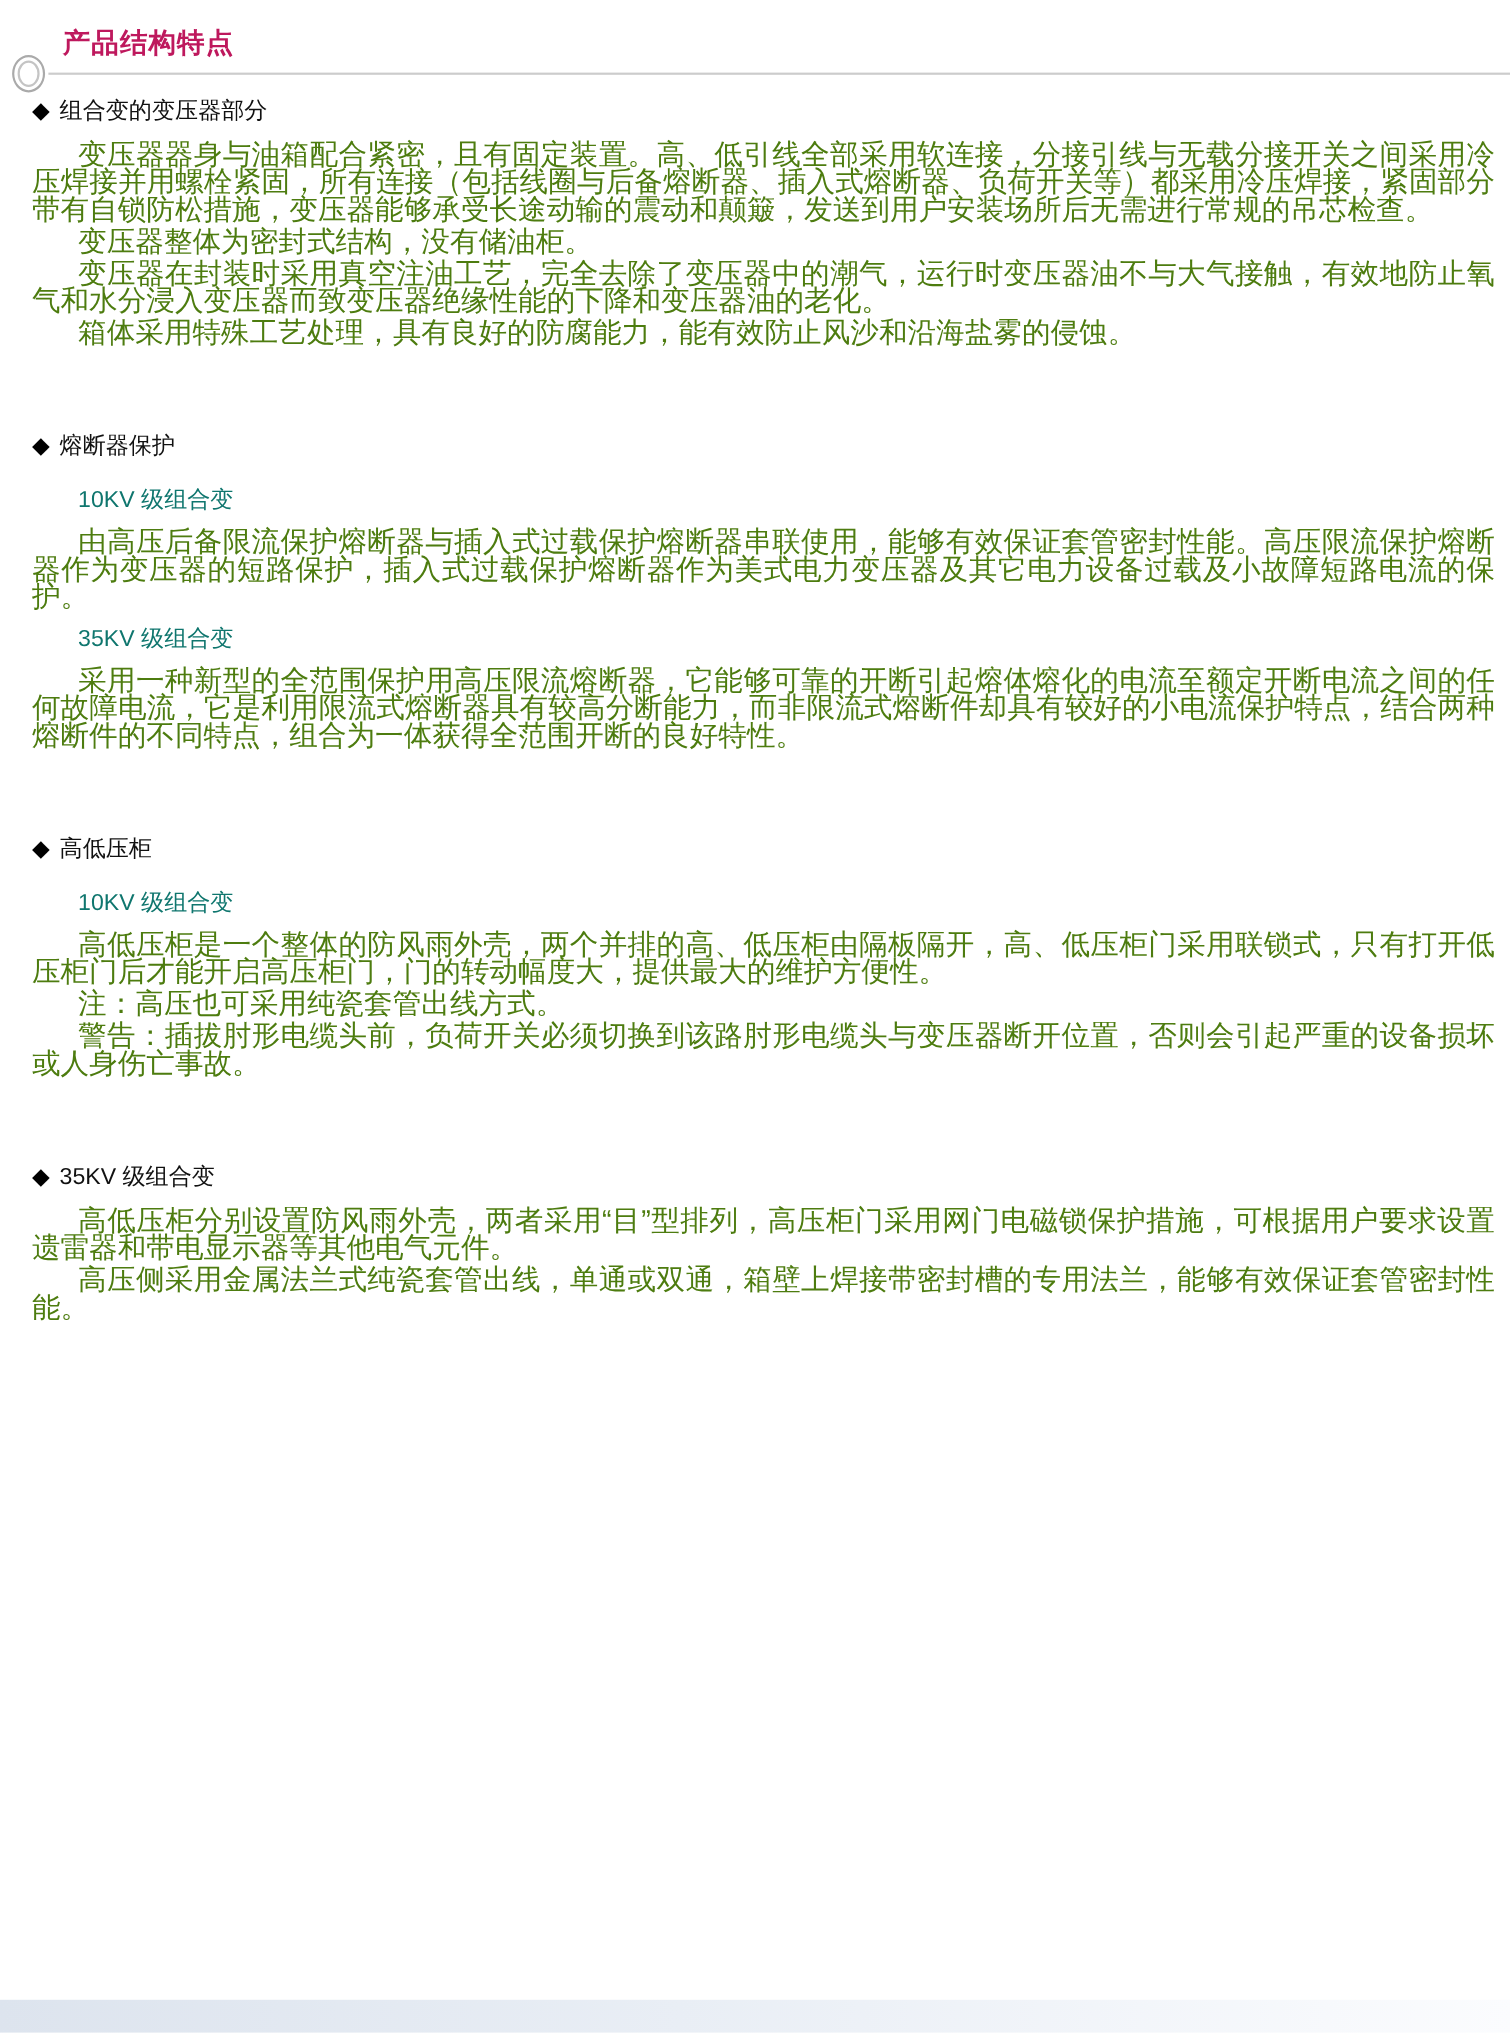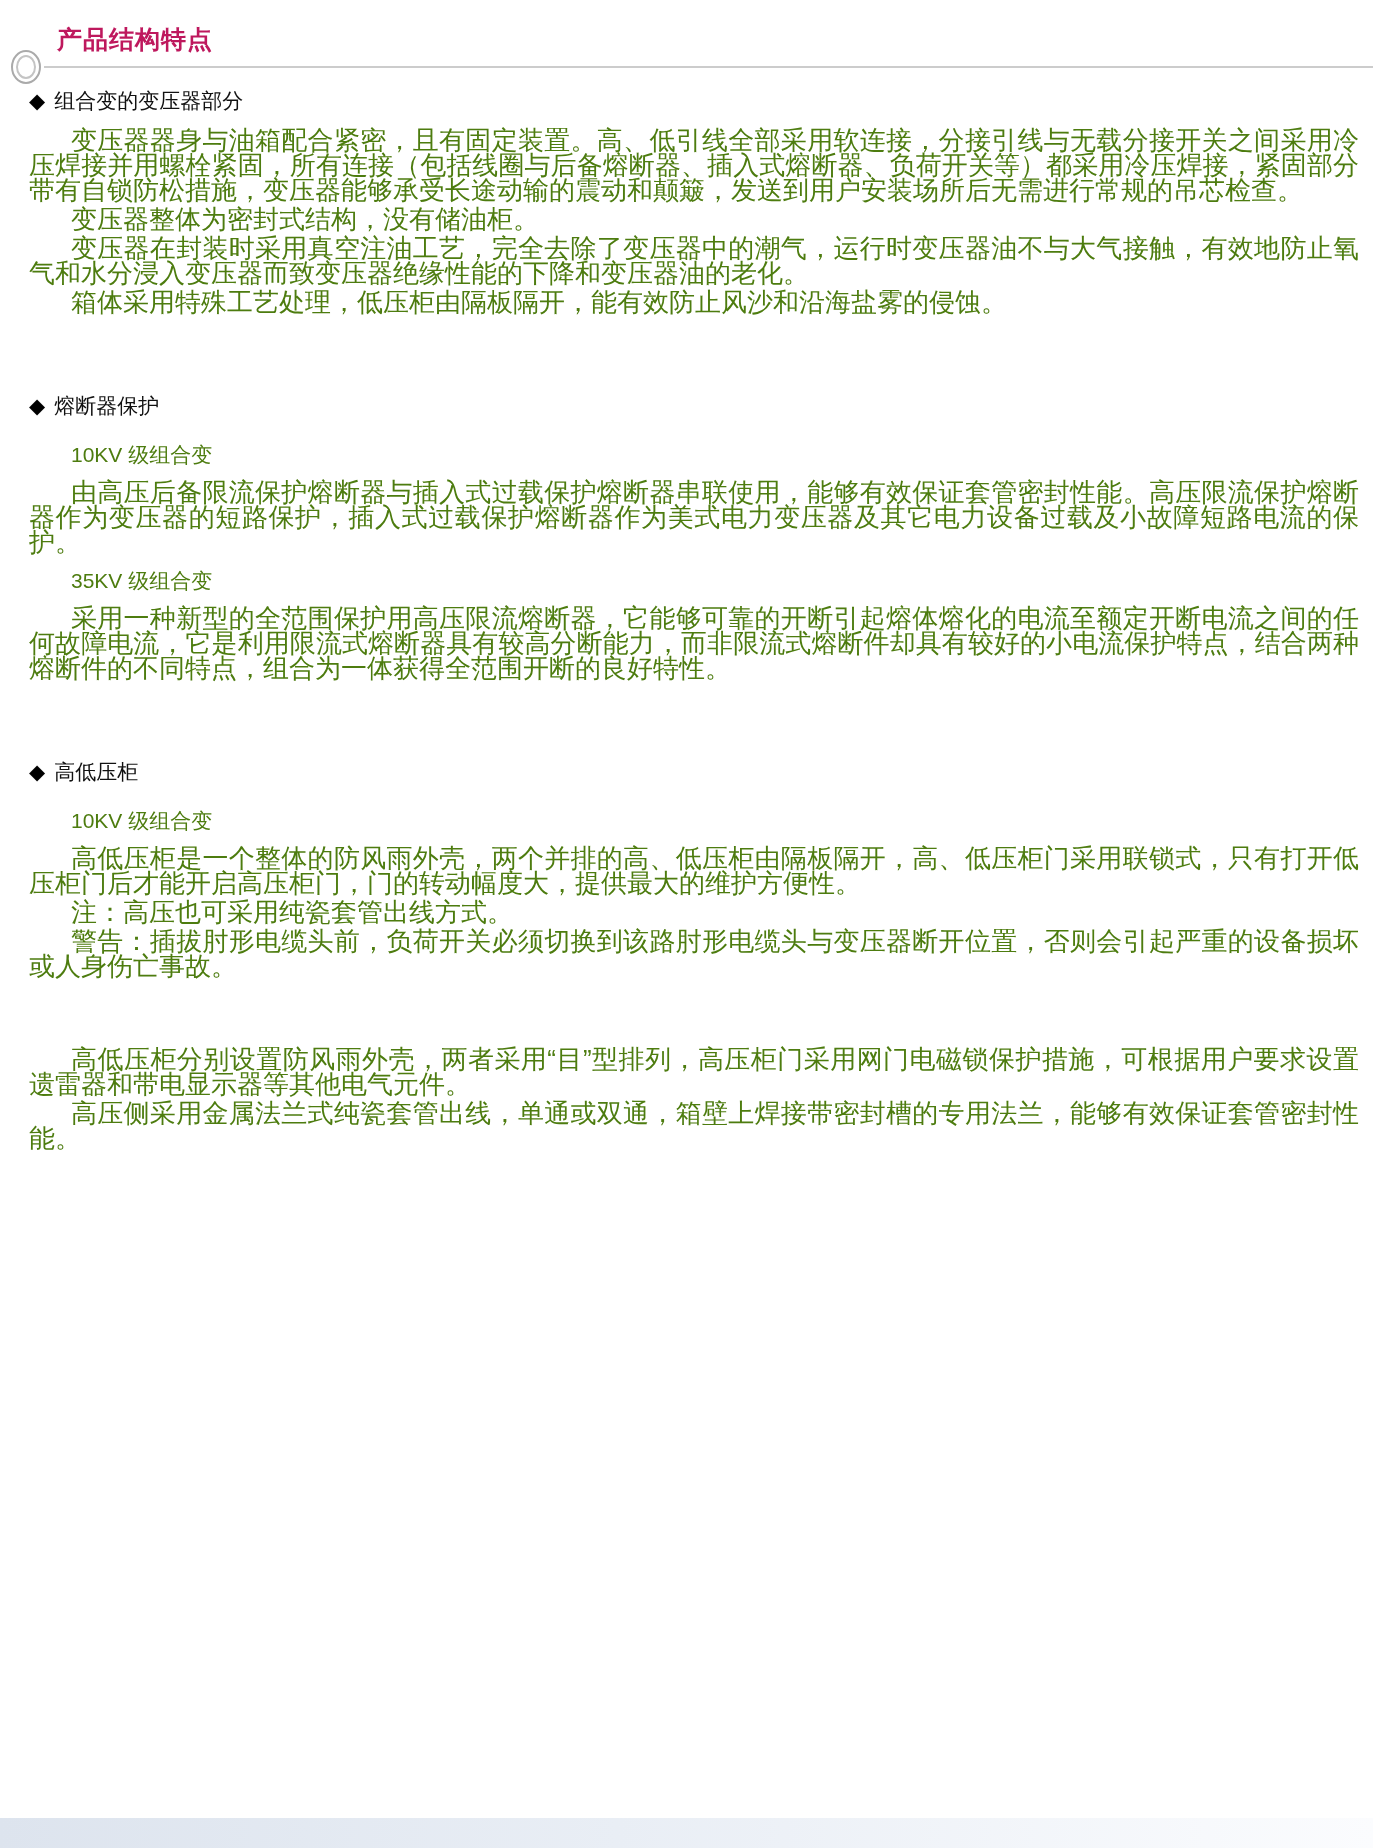--- a/index.html
+++ b/index.html
@@ -84,21 +84,21 @@
     line-height: 25px;
     text-indent: 42px;
     text-align: justify;
     color: #4d7c0f;
   }
   .subhead {
     margin: 4px 0;
     font-size: 21px;
     line-height: 43px;
     padding-left: 42px;
-    color: #4d7c0f;
+    color: #0f766e;
     white-space: nowrap;
   }
   
   .bottom-band {
     position: absolute;
     left: 0;
     right: 0;
     bottom: 0;
     height: 30px;
     background: linear-gradient(90deg, #dde4ee 0%, #e9eef5 45%, #fbfcfe 100%);
@@ -117,21 +117,21 @@
 
   <main class="content">
 
     <section class="sec">
       <h2 class="sec-heading">
         <span class="diamond">◆</span><span>组合变的变压器部分</span>
       </h2>
       <p class="para">变压器器身与油箱配合紧密，且有固定装置。高、低引线全部采用软连接，分接引线与无载分接开关之间采用冷压焊接并用螺栓紧固，所有连接（包括线圈与后备熔断器、插入式熔断器、负荷开关等）都采用冷压焊接，紧固部分带有自锁防松措施，变压器能够承受长途动输的震动和颠簸，发送到用户安装场所后无需进行常规的吊芯检查。</p>
       <p class="para">变压器整体为密封式结构，没有储油柜。</p>
       <p class="para">变压器在封装时采用真空注油工艺，完全去除了变压器中的潮气，运行时变压器油不与大气接触，有效地防止氧气和水分浸入变压器而致变压器绝缘性能的下降和变压器油的老化。</p>
-      <p class="para">箱体采用特殊工艺处理，低压柜由隔板隔开，能有效防止风沙和沿海盐雾的侵蚀。</p>
+      <p class="para">箱体采用特殊工艺处理，具有良好的防腐能力，能有效防止风沙和沿海盐雾的侵蚀。</p>
     </section>
 
     <section class="sec">
       <h2 class="sec-heading">
         <span class="diamond">◆</span><span>熔断器保护</span>
       </h2>
       <p class="subhead">10KV 级组合变</p>
       <p class="para">由高压后备限流保护熔断器与插入式过载保护熔断器串联使用，能够有效保证套管密封性能。高压限流保护熔断器作为变压器的短路保护，插入式过载保护熔断器作为美式电力变压器及其它电力设备过载及小故障短路电流的保护。</p>
       <p class="subhead">35KV 级组合变</p>
       <p class="para">采用一种新型的全范围保护用高压限流熔断器，它能够可靠的开断引起熔体熔化的电流至额定开断电流之间的任何故障电流，它是利用限流式熔断器具有较高分断能力，而非限流式熔断件却具有较好的小电流保护特点，结合两种熔断件的不同特点，组合为一体获得全范围开断的良好特性。</p>
@@ -141,20 +141,23 @@
       <h2 class="sec-heading">
         <span class="diamond">◆</span><span>高低压柜</span>
       </h2>
       <p class="subhead">10KV 级组合变</p>
       <p class="para">高低压柜是一个整体的防风雨外壳，两个并排的高、低压柜由隔板隔开，高、低压柜门采用联锁式，只有打开低压柜门后才能开启高压柜门，门的转动幅度大，提供最大的维护方便性。</p>
       <p class="para">注：高压也可采用纯瓷套管出线方式。</p>
       <p class="para">警告：插拔肘形电缆头前，负荷开关必须切换到该路肘形电缆头与变压器断开位置，否则会引起严重的设备损坏或人身伤亡事故。</p>
     </section>
 
     <section class="sec">
+      <h2 class="sec-heading">
+        <span class="diamond">◆</span><span>35KV 级组合变</span>
+      </h2>
       <p class="para">高低压柜分别设置防风雨外壳，两者采用“目”型排列，高压柜门采用网门电磁锁保护措施，可根据用户要求设置遗雷器和带电显示器等其他电气元件。</p>
       <p class="para">高压侧采用金属法兰式纯瓷套管出线，单通或双通，箱壁上焊接带密封槽的专用法兰，能够有效保证套管密封性能。</p>
     </section>
 
   </main>
 
   <div class="bottom-band"></div>
 </div>
 
 </body></html>

